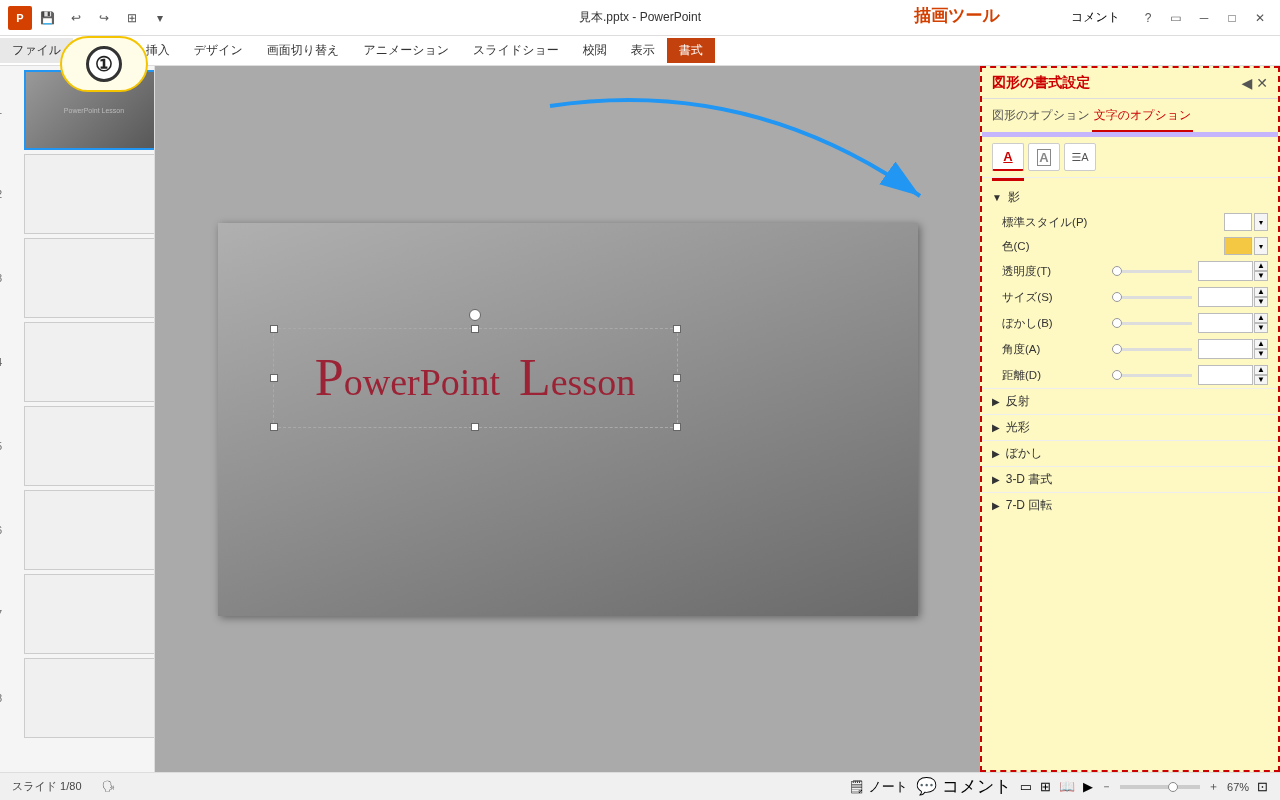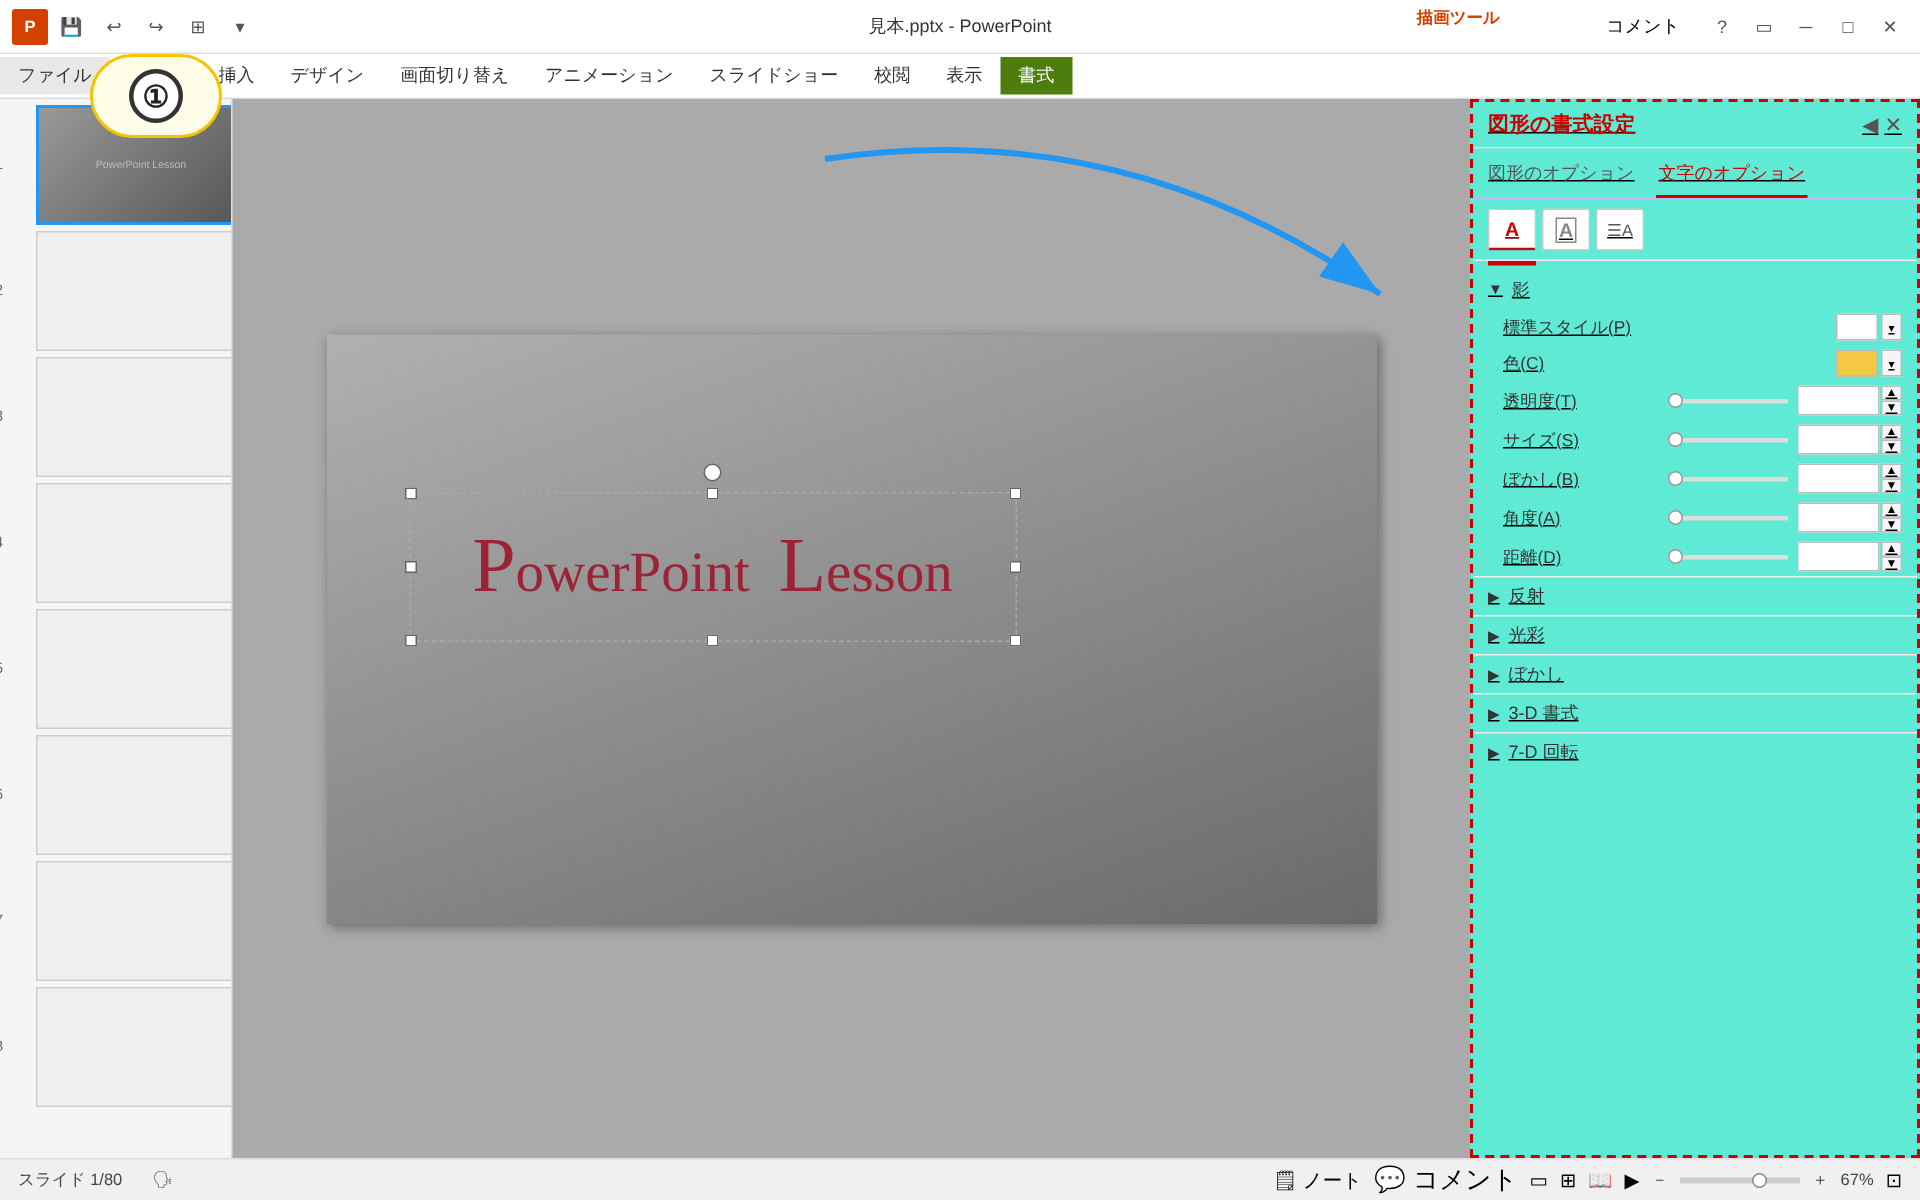--- a/index.html
+++ b/index.html
@@ -50,21 +50,21 @@
       align-items: center;
     }
     .tab-btn {
       padding: 4px 12px;
       font-size: 12px;
       cursor: pointer;
       border: none;
       background: transparent;
       color: #333;
     }
-    .tab-btn.active-drawing { background: #4d7c0f; color: white; padding: 4px 12px; }
+    .tab-btn.active-drawing { background: #c2410c; color: white; padding: 4px 12px; }
 
     
     #annotation-banner {
       position: absolute;
       top: 36px;
       left: 60px;
       z-index: 100;
       background: #fffde7;
       border: 2px solid #f5c400;
       border-radius: 30px;
@@ -207,47 +207,45 @@
       color: #9b2335;
       font-family: Georgia, serif;
       white-space: nowrap;
     }
     .slide-main-text .big-p { font-size: 52px; }
     .slide-main-text .big-l { font-size: 52px; }
 
     
     #right-panel {
       width: 300px;
-      background: #5eead4;
+      background: #fef9c3;
       border-left: 2px dashed #cc0000;
       border-top: 2px dashed #cc0000;
       border-bottom: 2px dashed #cc0000;
       border-right: 2px dashed #cc0000;
       display: flex;
       flex-direction: column;
       position: relative;
-      text-decoration: underline;
     }
     #panel-header {
       display: flex;
       align-items: center;
       justify-content: space-between;
       padding: 6px 10px;
       border-bottom: 1px solid #ddd;
     }
     #panel-title {
       font-size: 14px;
       color: #cc0000;
       font-weight: bold;
     }
     #panel-tabs {
       display: flex;
       padding: 4px 8px 0;
-      border-bottom: 1px solid #c4b5fd;
-      gap: 12px;
+      border-bottom: 5px solid #c4b5fd;
     }
     .panel-tab {
       font-size: 12px;
       padding: 4px 2px 6px;
       cursor: pointer;
       color: #555;
       border-bottom: 2px solid transparent;
     }
     .panel-tab.active {
       color: #cc0000;
@@ -414,21 +412,21 @@
   <div class="left-icons">
 
     <div style="width:24px;height:24px;background:#d44000;border-radius:2px;display:flex;align-items:center;justify-content:center;color:white;font-size:11px;font-weight:bold;">P</div>
     <button class="win-btn">💾</button>
     <button class="win-btn">↩</button>
     <button class="win-btn">↪</button>
     <button class="win-btn">⊞</button>
     <button class="win-btn">▾</button>
   </div>
   <span class="title-text">見本.pptx - PowerPoint</span>
-  <div style="position:absolute;top:4px;right:280px;font-size:11px;color:#d44000;font-weight:bold;">描画ツール</div>
+  <div style="position:absolute;top:4px;right:280px;font-size:17px;color:#d44000;font-weight:bold;">描画ツール</div>
   <div class="right-icons">
     <span style="font-size:12px;margin-right:12px;">コメント</span>
     <button class="win-btn">?</button>
     <button class="win-btn">▭</button>
     <button class="win-btn">─</button>
     <button class="win-btn">□</button>
     <button class="win-btn close">✕</button>
   </div>
 </div>
 

